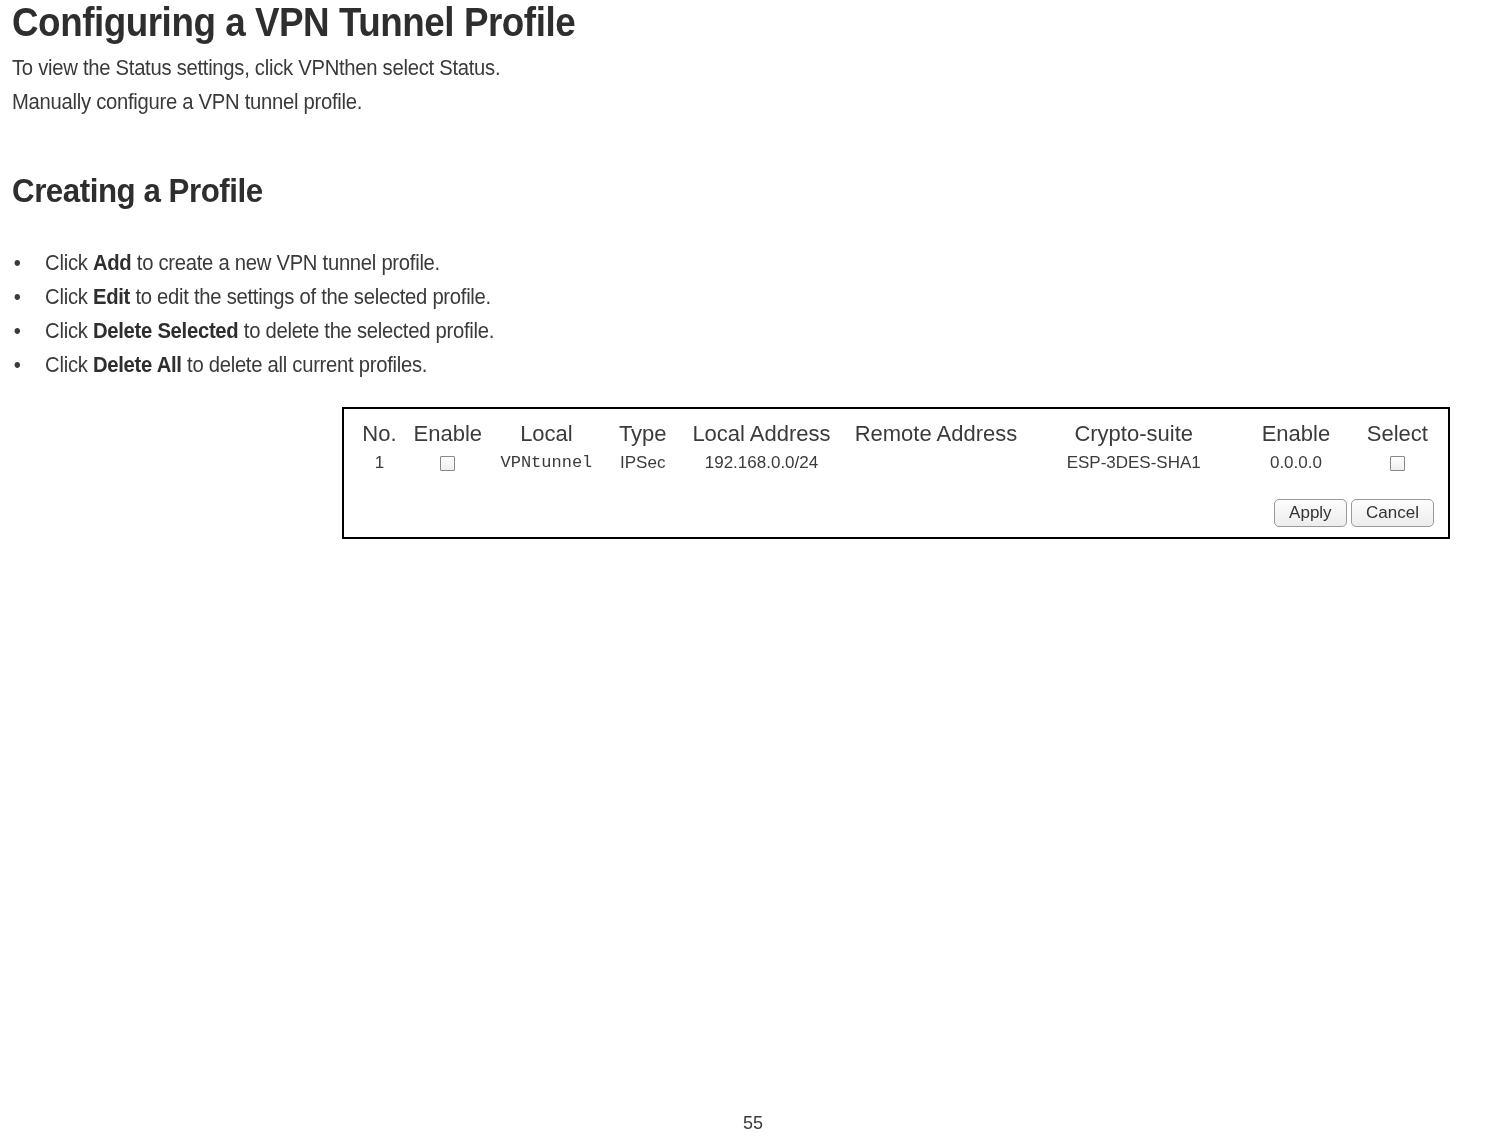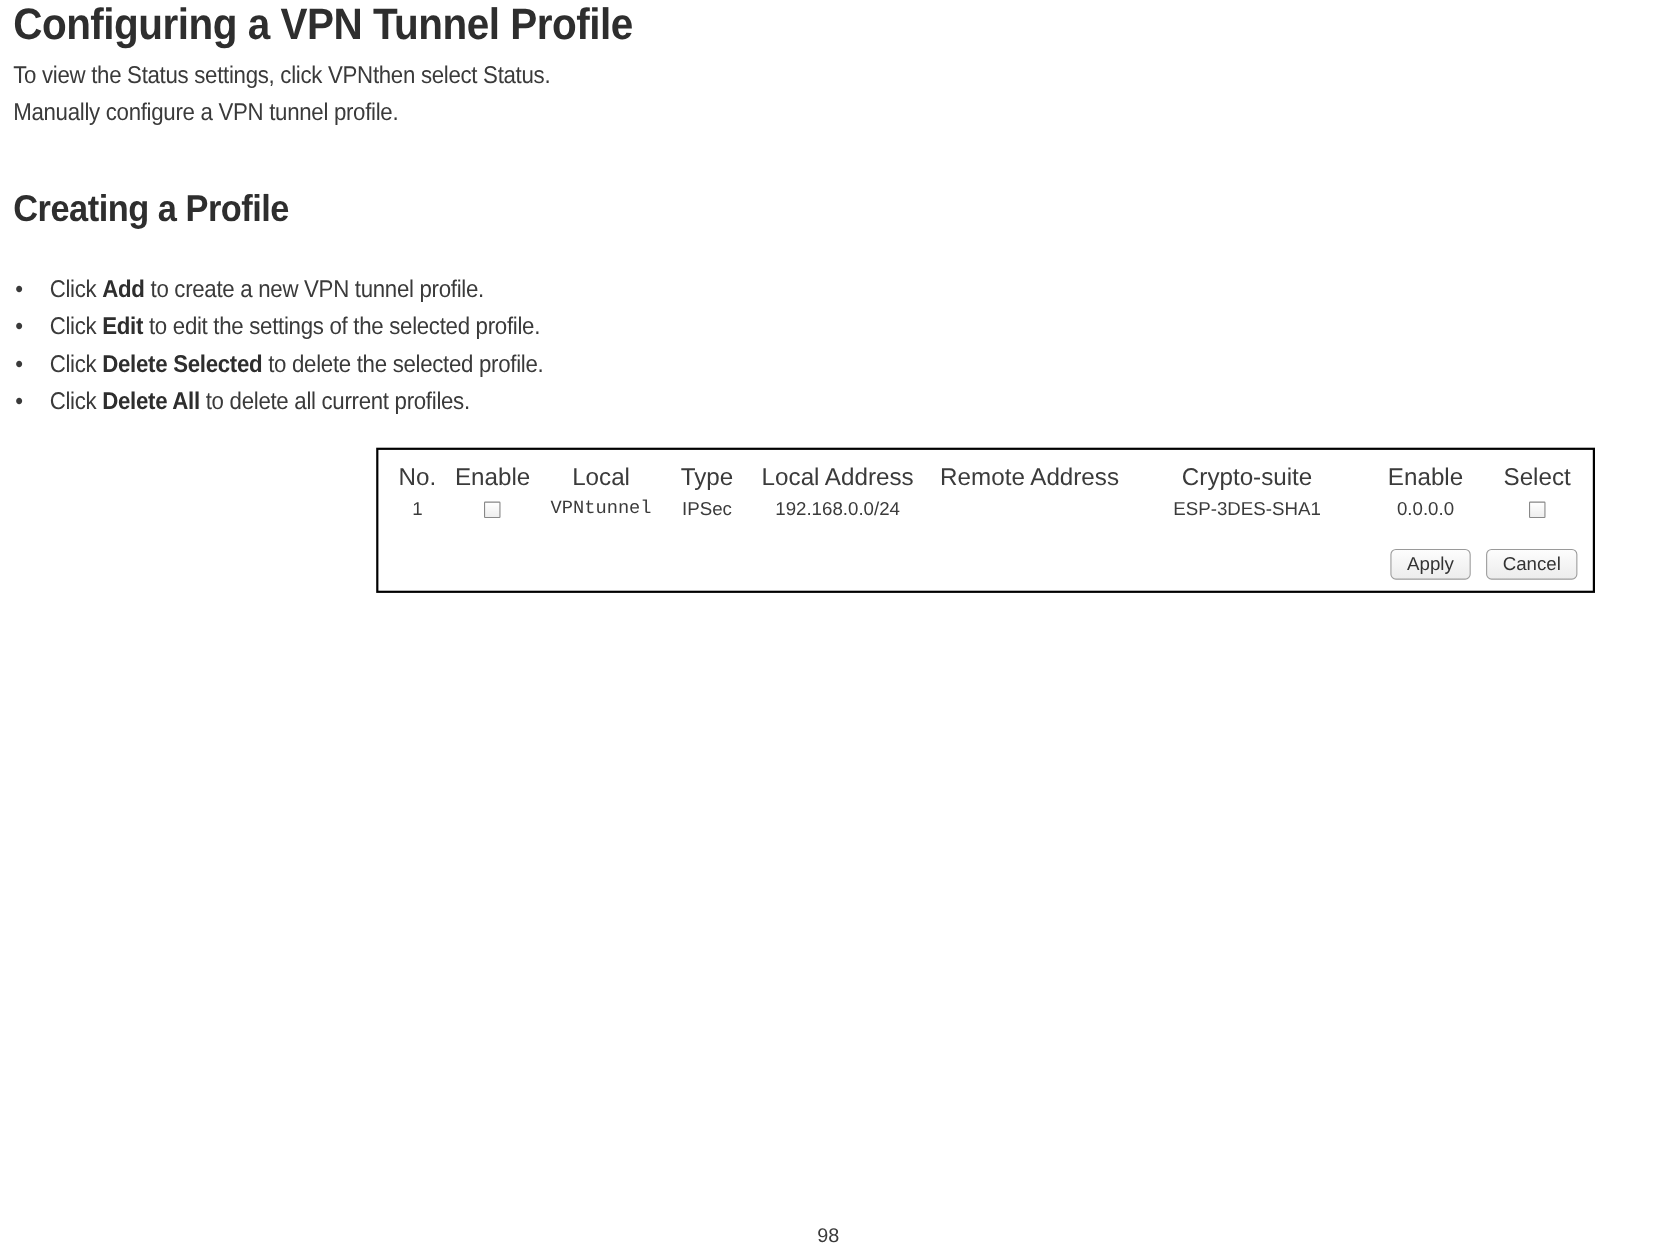--- a/index.html
+++ b/index.html
@@ -104,21 +104,21 @@
     color: #333;
     padding: 3px 14px;
     background: linear-gradient(#fdfdfd, #ececec);
     border: 1px solid #9a9a9a;
     border-radius: 5px;
     margin-right: 10px;
     cursor: pointer;
   }
   .btnrow-left { padding: 4px 0 0 6px; }
   .btnrow-right { text-align: right; padding: 18px 4px 0 0; }
-  .btnrow-right .btn { margin-right: 0; margin-left: 10px; }
+  .btnrow-right .btn { margin-right: 0; }
 
   .page-num {
     position: absolute;
     bottom: 4px;
     left: 0; right: 0;
     text-align: center;
     font-size: 18px;
     color: #3a3a3a;
     font-family: "Arial Narrow", Arial, sans-serif;
   }
@@ -196,13 +196,13 @@
 
 
       <div class="btnrow-right">
         <span class="btn">Apply</span>
         <span class="btn">Cancel</span>
       </div>
     </div>
   </div>
 </div>
 
-<div class="page-num">98</div>
+<div class="page-num">55</div>
 
 </body></html>

